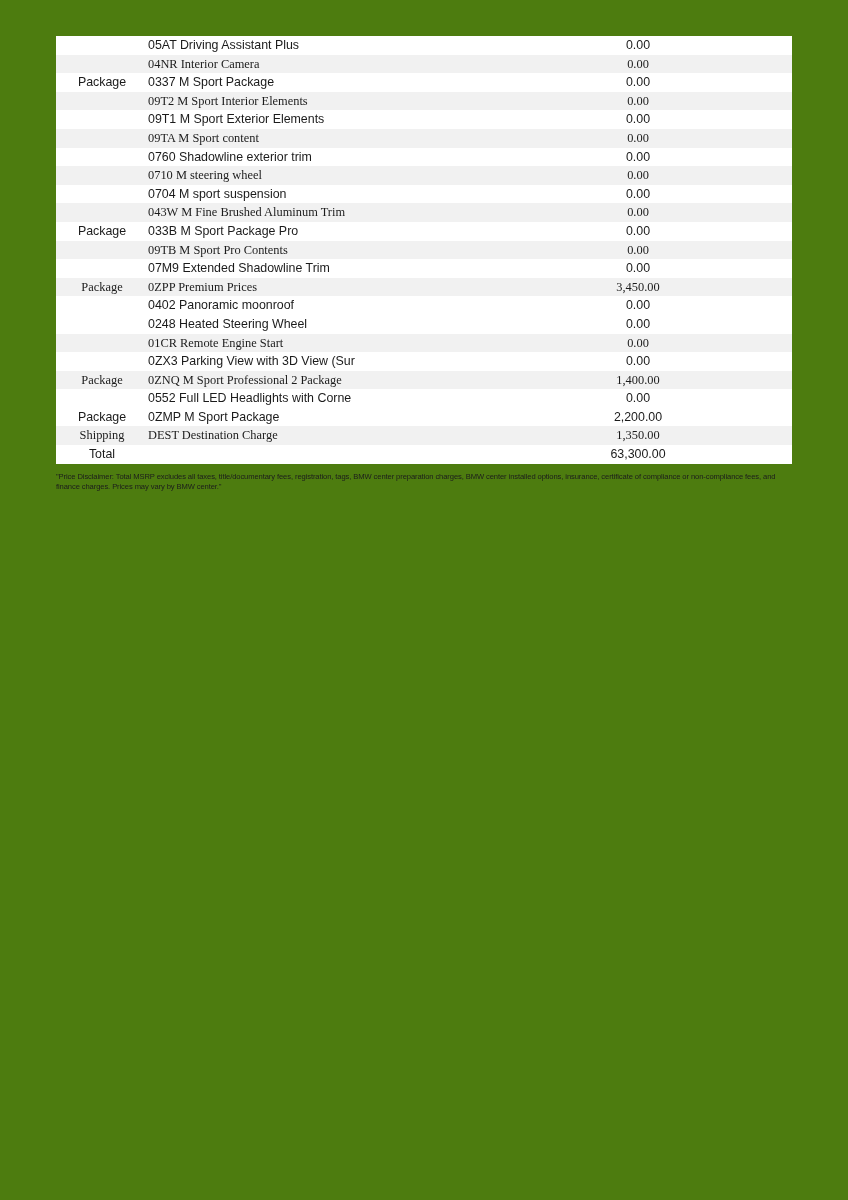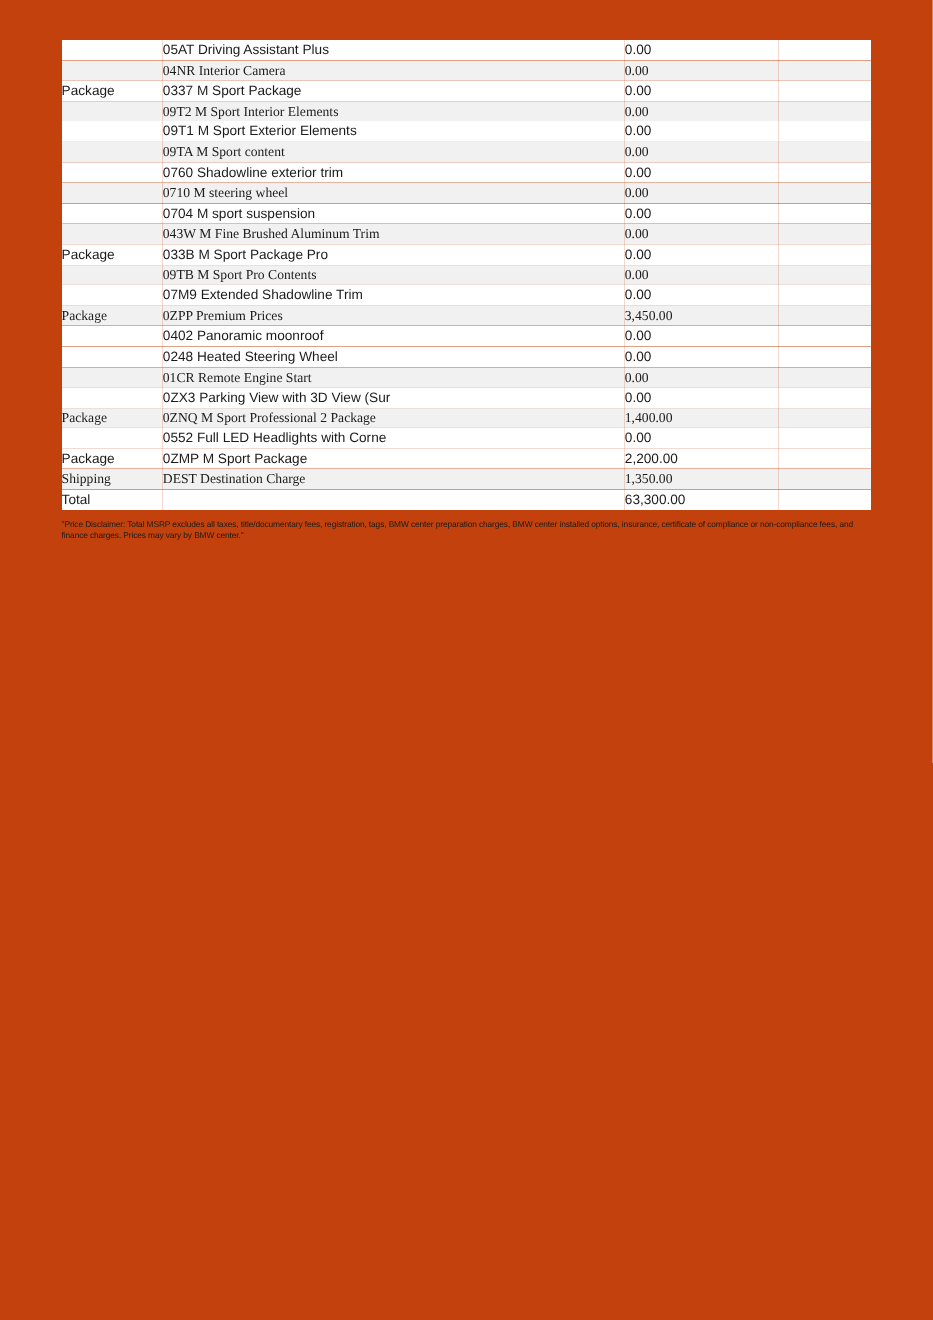--- a/index.html
+++ b/index.html
@@ -11,21 +11,21 @@
     width: 848px;
     height: 1200px;
     font-family: "Liberation Sans", sans-serif;
     color: #1a1a1a;
     -webkit-font-smoothing: antialiased;
   }
   .page {
     position: relative;
     width: 848px;
     height: 1200px;
-    background: #c2410c;
+    background: #4d7c0f;
     box-sizing: border-box;
   }
   .sheet {
     position: absolute;
     left: 56px;
     top: 36px;
     width: 736px;
   }
   table.items {
     border-collapse: collapse;
@@ -45,28 +45,29 @@
   tr.row-alt td {
     background: #f1f1f1;
     font-family: Liberation Serif, serif;
   }
   tr.row-plain td {
     background: #ffffff;
   }
   td.c-type {
     width: 92px;
     padding-left: 8px;
+    text-align: center;
   }
   td.c-desc {
     width: 420px;
     padding-left: 2px;
   }
   td.c-amt {
     width: 140px;
-    text-align: left;
+    text-align: center;
     padding-right: 16px;
   }
   td.c-pad {
     width: 84px;
   }
   .disclaimer {
     margin-top: 8px;
     padding-left: 0px;
     width: 736px;
     font-size: 7.6px;

